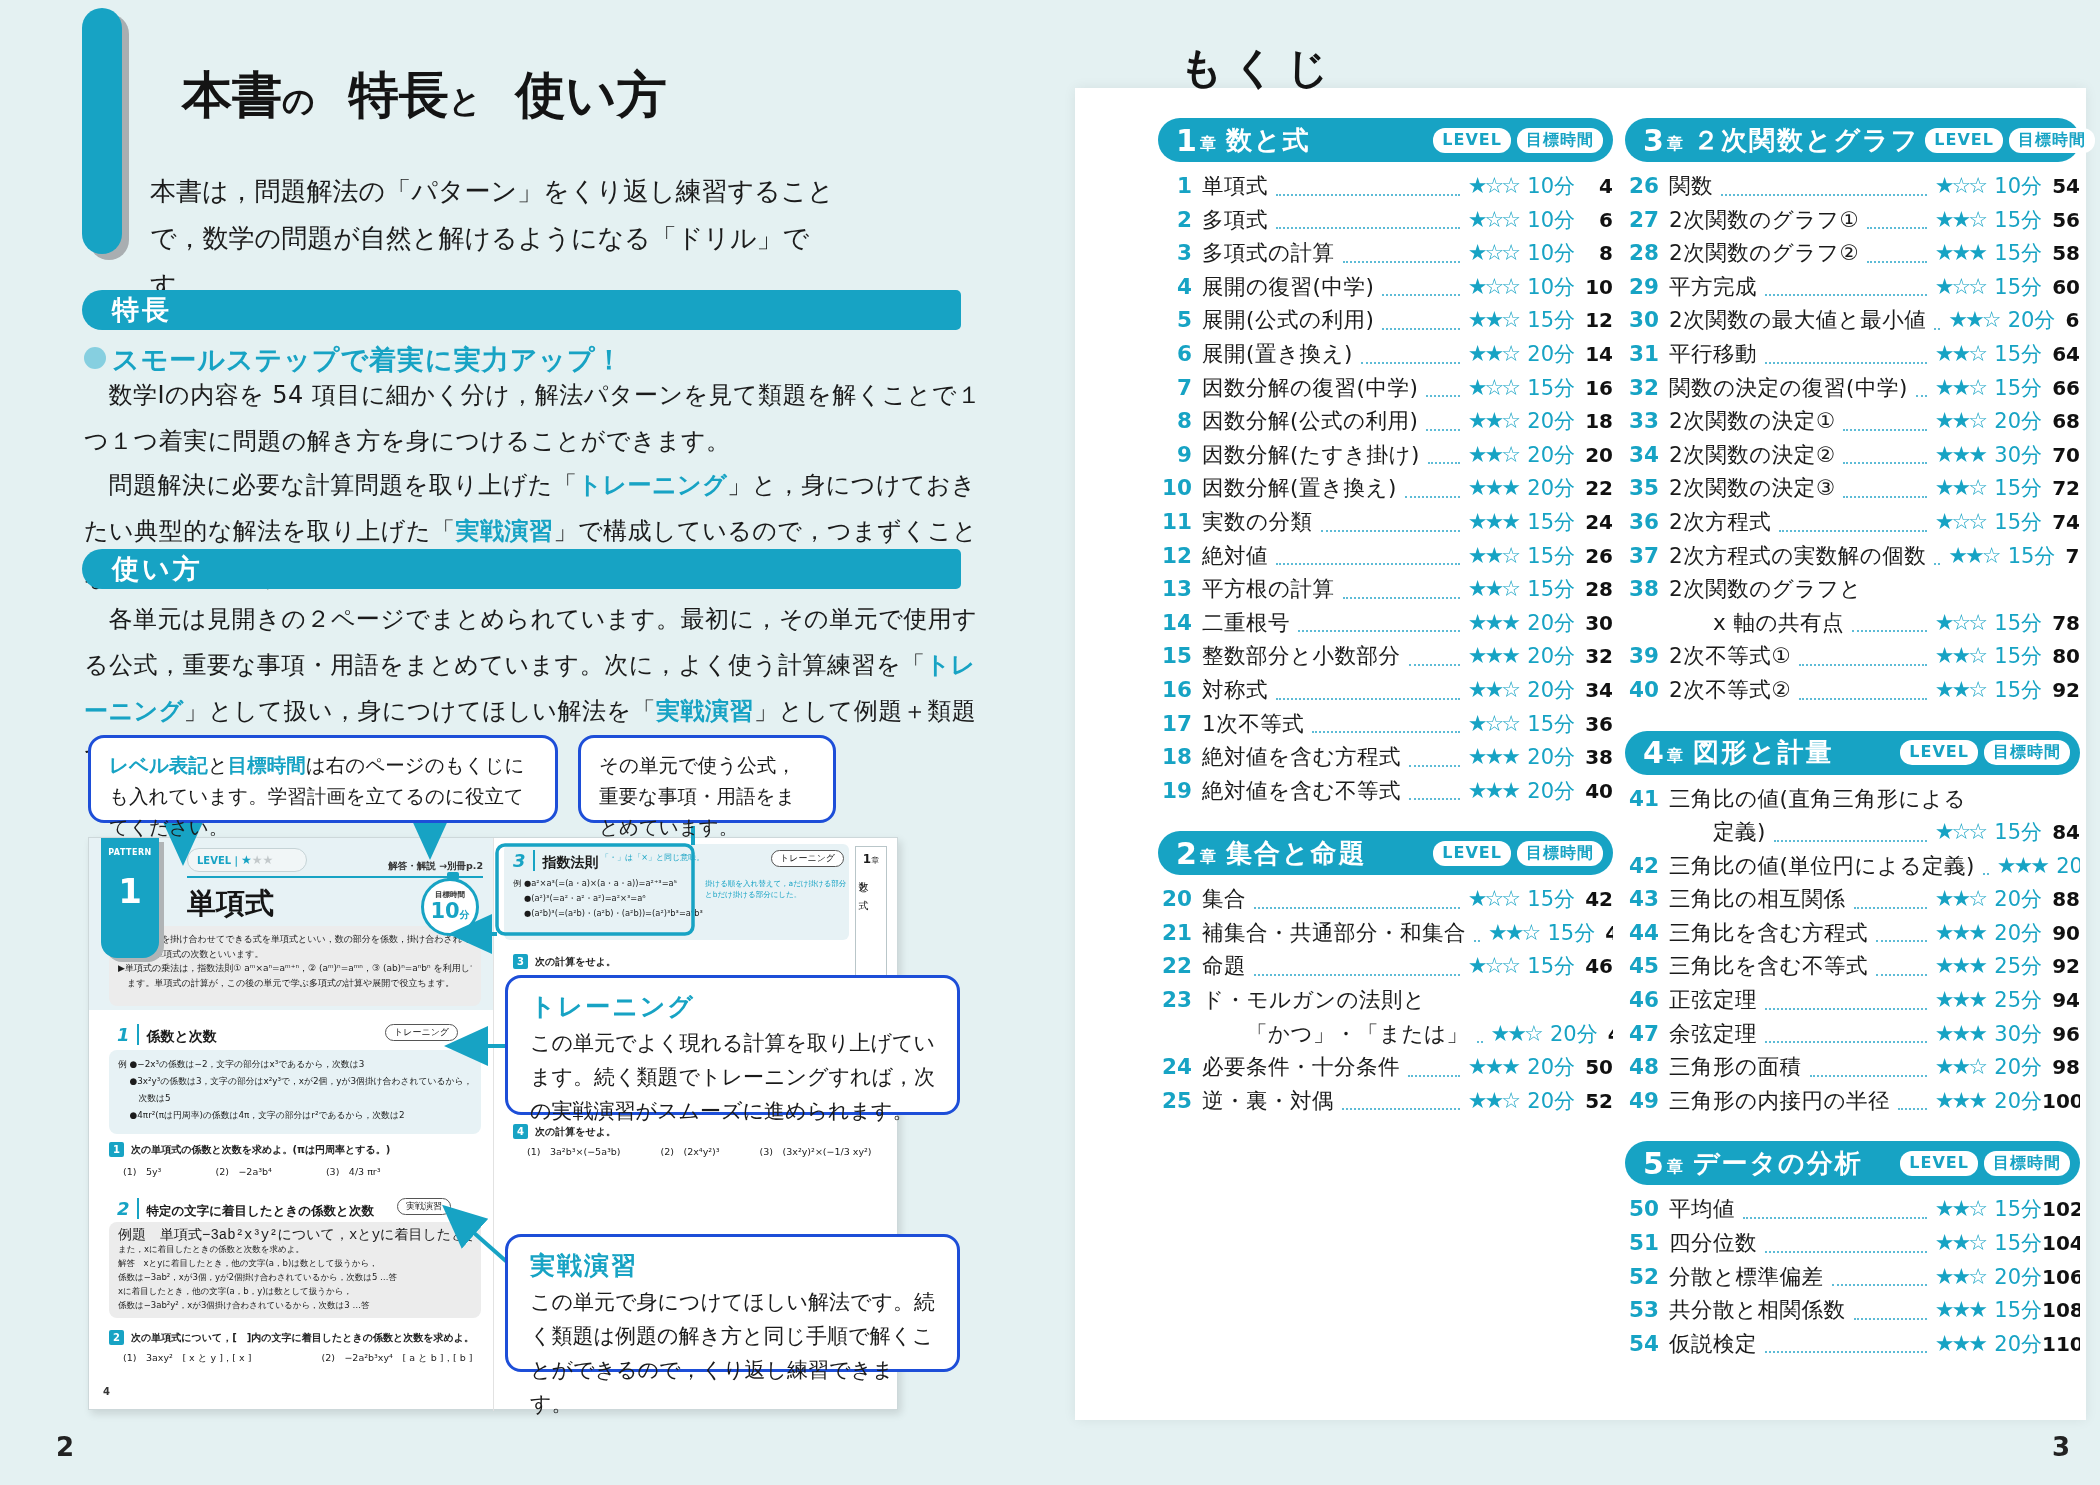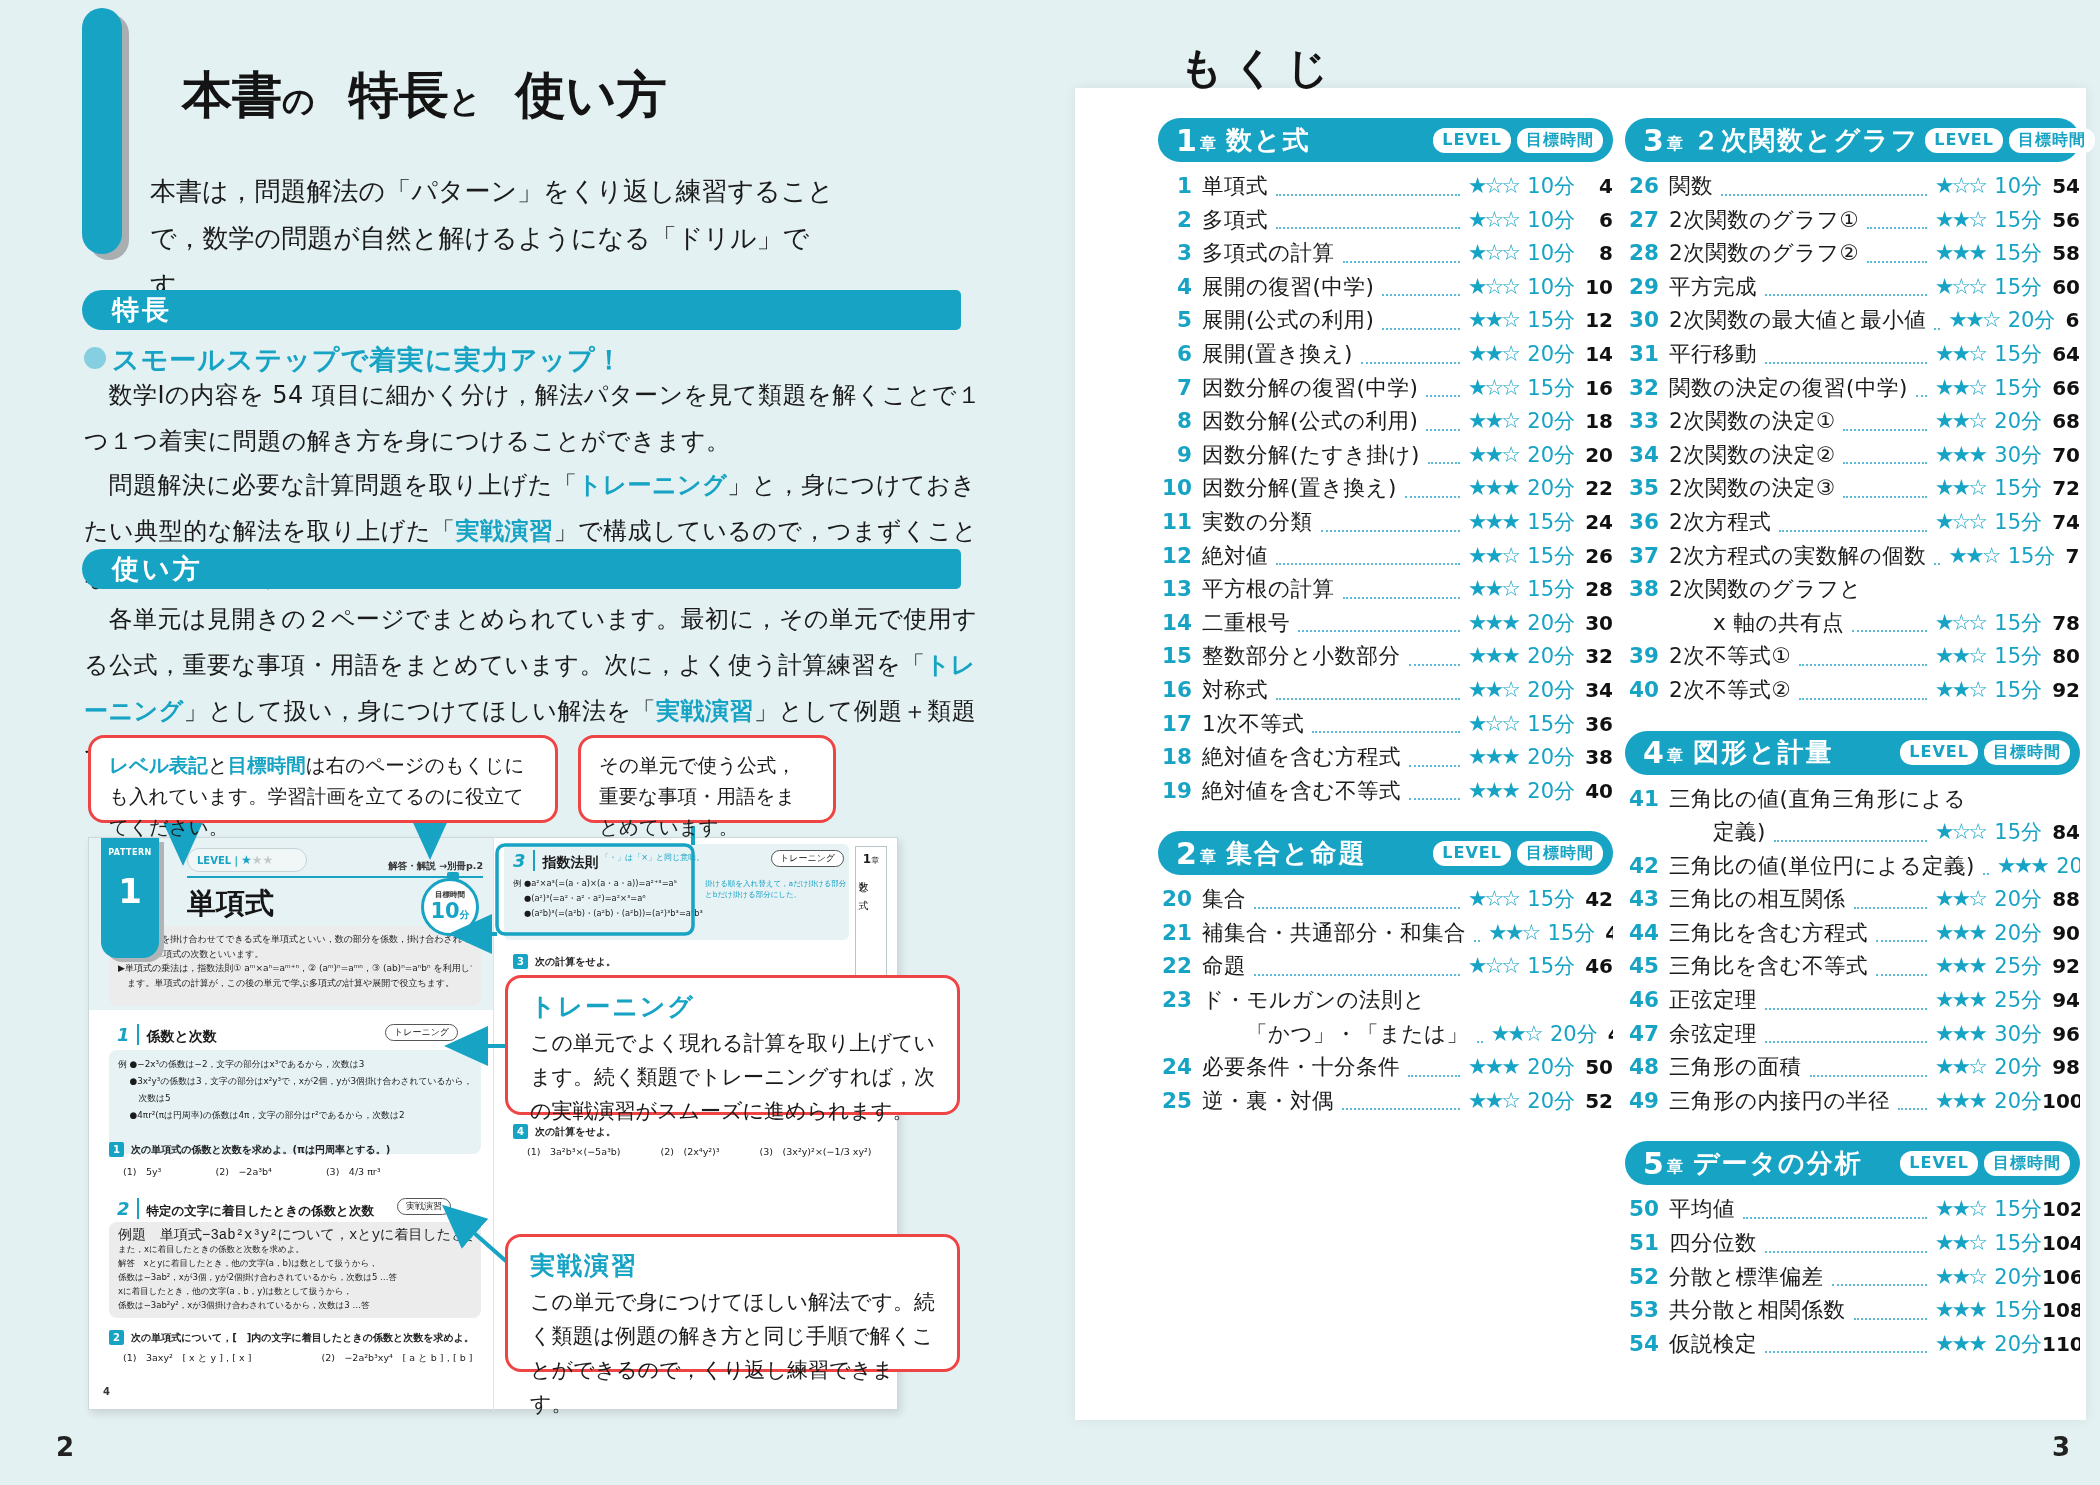--- a/index.html
+++ b/index.html
@@ -13,21 +13,21 @@
   .lp-title .lg { font-size:50px;margin-left:34px; }
   .lp-title .sm { font-size:32px; }
   .lp-intro { left:150px; top:168px; width:700px; font-size:26px; line-height:47px; }
 
   .sec-bar { left:82px; width:879px; height:40px; background:#17a3c4; border-radius:20px 5px 5px 20px; color:#fff; font-size:27px; font-weight:bold; line-height:40px; padding-left:30px; letter-spacing:3px; }
   .bullet-line { left:84px; top:342px; font-size:27px; font-weight:bold; color:#17a3c4; letter-spacing:1px; }
   .bullet-line .dot { display:inline-block; width:22px; height:22px; border-radius:50%; background:#86cfe0; margin-right:6px; }
   .para { left:84px; width:912px; font-size:24px; line-height:46px; letter-spacing:0.5px; }
   .teal { color:#17a3c4; font-weight:bold; }
 
-  .callout { background:#fff; border:3px solid #ef4444; border-radius:16px; padding:12px 18px; font-size:19.5px; line-height:31px; z-index:4; }
+  .callout { background:#fff; border:3px solid #1d4ed8; border-radius:16px; padding:12px 18px; font-size:19.5px; line-height:31px; z-index:4; }
   .co1 { left:88px; top:735px; width:470px; height:88px; }
   .co2 { left:578px; top:735px; width:258px; height:88px; }
   .co-big { width:455px; padding:12px 22px; line-height:34px; font-size:21px; }
   .co-train { left:505px; top:975px; height:140px; }
   .co-jissen { left:505px; top:1234px; height:138px; }
   .co-title { color:#17a3c4; font-weight:bold; font-size:25px; letter-spacing:2px; margin-bottom:2px; }
 
   .pageno { font-size:26px; font-weight:bold; color:#222; }
 
   
@@ -46,21 +46,21 @@
   .clock { left:332px; top:40px; width:58px; height:58px; background:#fff; border:3px solid #17a3c4; border-radius:50%; text-align:center; z-index:2; }
   .clock:before { content:""; position:absolute; left:23px; top:-9px; width:12px; height:8px; background:#17a3c4; border-radius:2px; }
   .clock .cl { font-size:7.5px; font-weight:bold; color:#333; margin-top:9px; }
   .clock .cn { font-size:21px; font-weight:bold; color:#17a3c4; line-height:22px; }
   .clock .cu { font-size:10px; }
   .infobox { left:20px; top:88px; width:372px; height:80px; background:#ececec; border-radius:8px; padding:6px 9px; }
   .mini-line { font-size:9px; line-height:14.5px; white-space:nowrap; overflow:hidden; }
   .msec { font-weight:bold; font-size:14px; color:#1a1a1a; white-space:nowrap; }
   .snum { color:#17a3c4; font-weight:bold; font-style:italic; font-size:18px; border-right:2px solid #17a3c4; padding-right:7px; margin-right:8px; }
   .tag { font-size:9px; border:1px solid #555; border-radius:9px; padding:1px 8px; background:#fff; color:#222; white-space:nowrap; font-weight:normal; }
-  .exbox { left:20px; top:212px; width:372px; height:104px; background:#e7f2f5; border-radius:8px; padding:6px 9px; }
+  .exbox { left:20px; top:212px; width:372px; height:84px; background:#e7f2f5; border-radius:8px; padding:6px 9px; }
   .p-head { font-size:10px; font-weight:bold; color:#222; white-space:nowrap; }
   .pnum { display:inline-block; width:15px; height:15px; background:#17a3c4; color:#fff; font-size:10px; font-weight:bold; text-align:center; line-height:15px; border-radius:2px; margin-right:7px; }
   .pitems { display:flex; gap:54px; font-size:9.5px; }
   .ex2box { left:20px; top:384px; width:372px; height:96px; background:#ececec; border-radius:8px; padding:6px 9px; }
   .sideband { left:415px; top:6px; width:345px; height:96px; background:#e7f2f5; border-radius:6px; }
   .s3title { left:424px; top:12px; }
   .s3note { left:512px; top:14px; font-size:8px; color:#17a3c4; }
   .ex3 { left:424px; top:38px; width:190px; }
   .s3side { left:616px; top:40px; width:142px; font-size:7.5px; color:#17a3c4; line-height:11px; }
   .tagR { left:682px; top:12px; }

